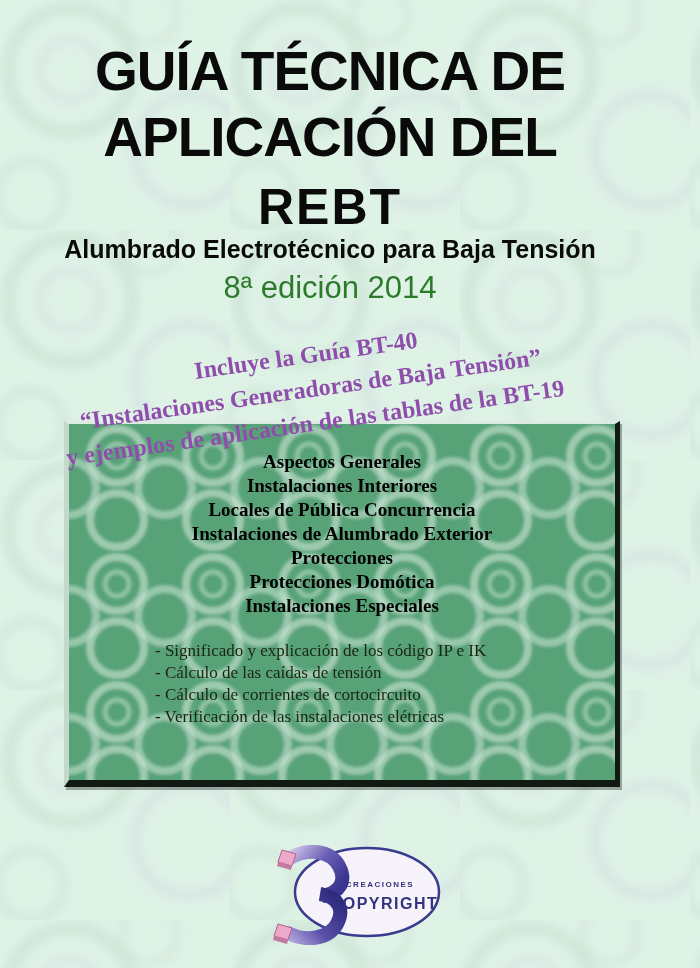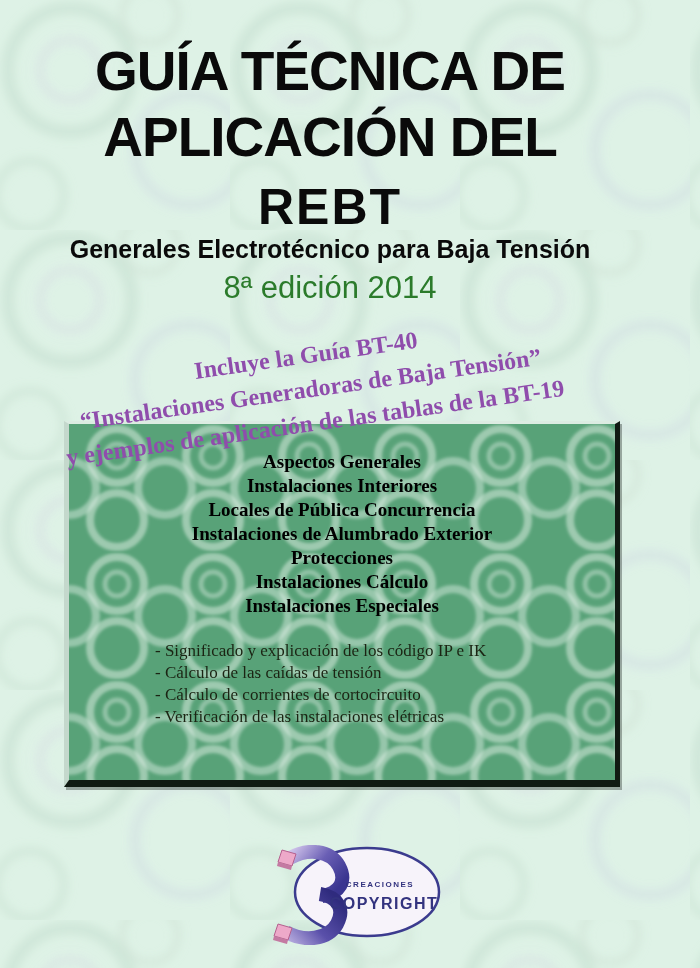--- a/index.html
+++ b/index.html
@@ -82,21 +82,21 @@
         </g>
       </pattern>
     </defs>
     <rect width="700" height="968" fill="url(#bgRings)"></rect>
   </svg>
 
   <div class="title-block">
     <div class="title-line">GUÍA TÉCNICA DE</div>
     <div class="title-line">APLICACIÓN DEL</div>
     <div class="acronym">REBT</div>
-    <div class="subtitle">Generales Electrotécnico para Baja Tensión</div>
+    <div class="subtitle">Alumbrado Electrotécnico para Baja Tensión</div>
     <div class="edition">8ª edición 2014</div>
   </div>
 
   <div class="promo-banner">
     <div>Incluye la Guía BT-40</div>
     <div>“Instalaciones Generadoras de Baja Tensión”</div>
     <div>y ejemplos de aplicación de las tablas de la BT-19</div>
   </div>
 
   <div class="contents-box">
@@ -117,21 +117,21 @@
       </defs>
       <rect width="546" height="356" fill="url(#boxRings)"></rect>
     </svg>
 
     <div class="topics">
       <div>Aspectos Generales</div>
       <div>Instalaciones Interiores</div>
       <div>Locales de Pública Concurrencia</div>
       <div>Instalaciones de Alumbrado Exterior</div>
       <div>Protecciones</div>
-      <div>Instalaciones Cálculo</div>
+      <div>Protecciones Domótica</div>
       <div>Instalaciones Especiales</div>
     </div>
 
     <div class="details">
       <div>- Significado y explicación de los código IP e IK</div>
       <div>- Cálculo de las caídas de tensión</div>
       <div>- Cálculo de corrientes de cortocircuito</div>
       <div>- Verificación de las instalaciones elétricas</div>
     </div>
   </div>

